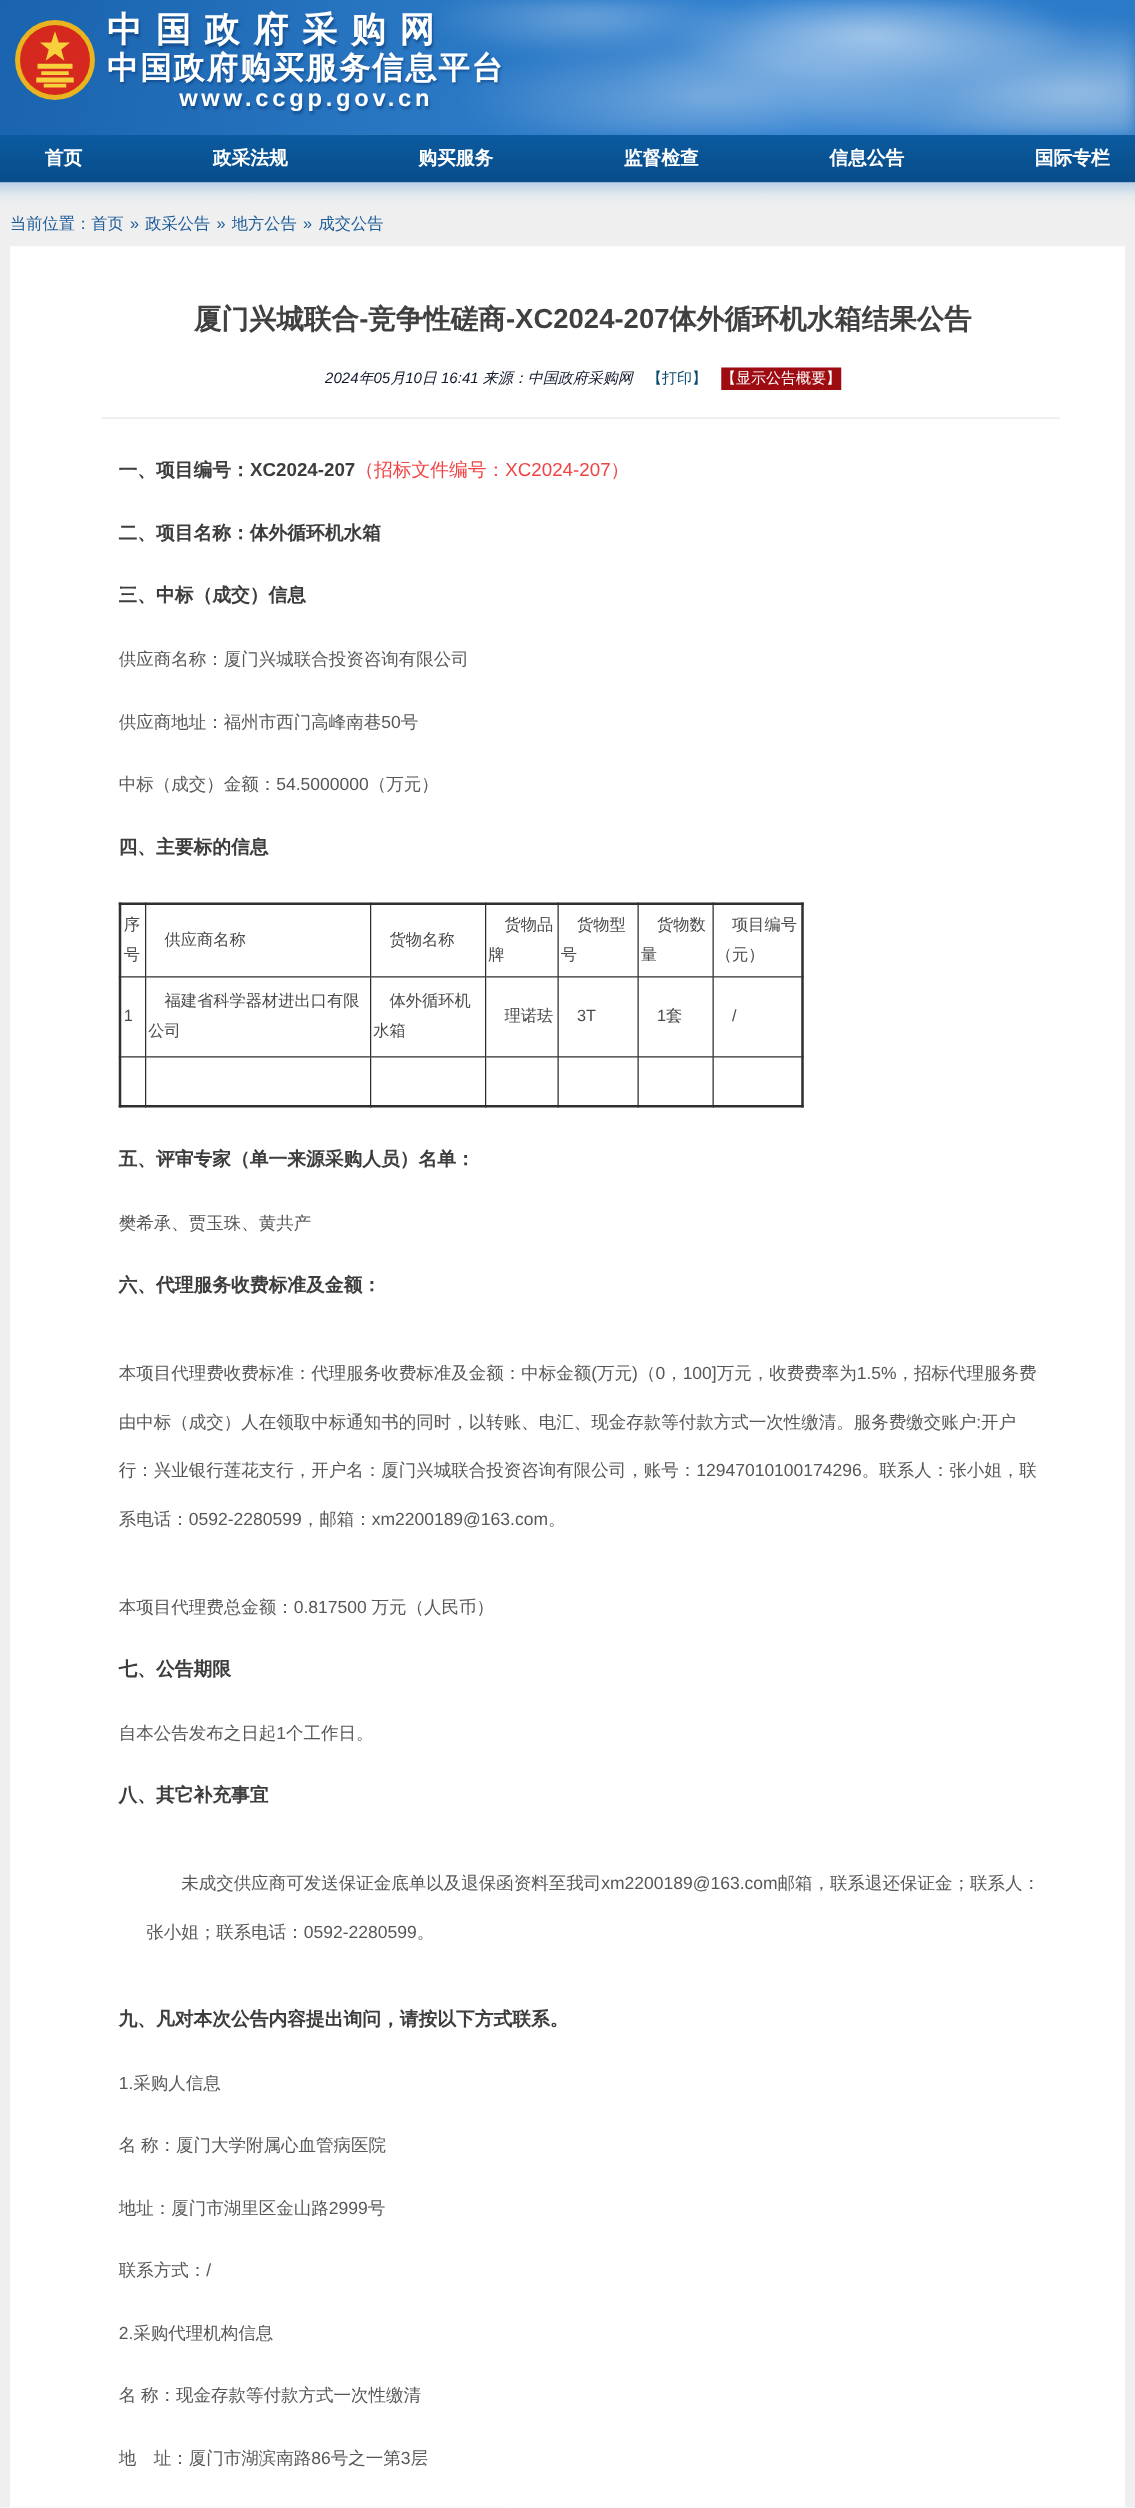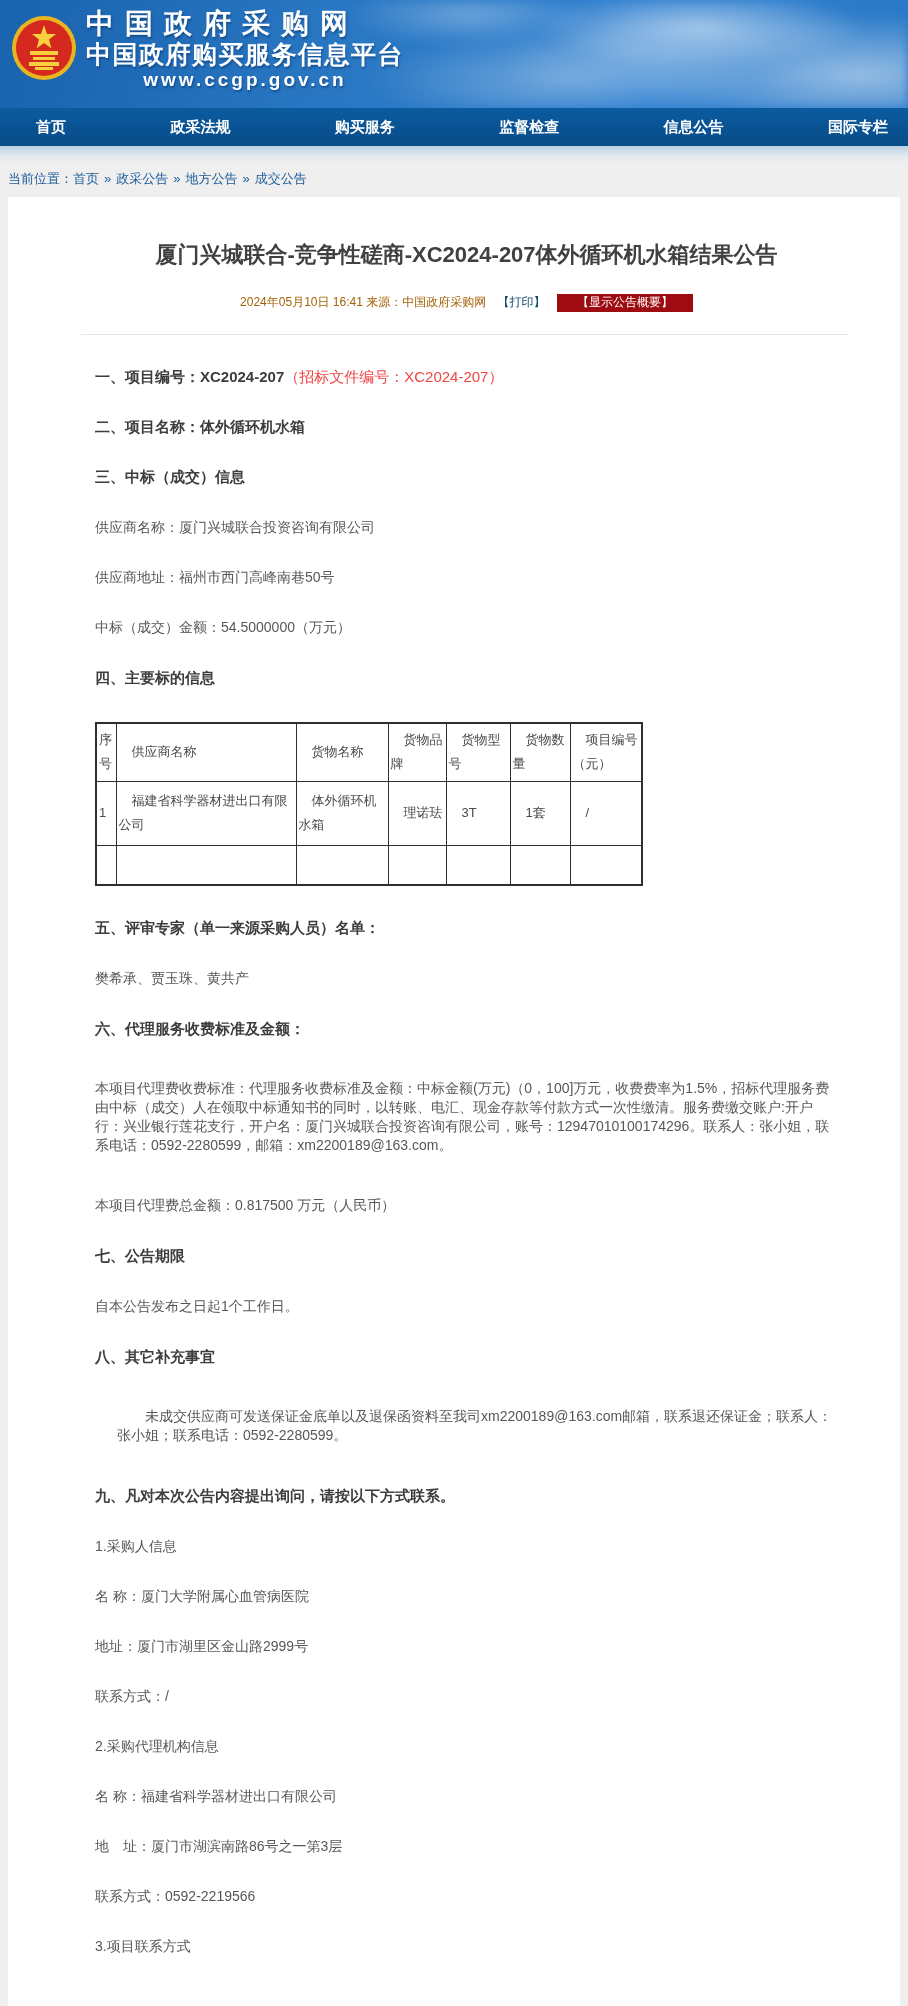--- a/index.html
+++ b/index.html
@@ -52,32 +52,32 @@
   .breadcrumb .sep{margin:0 5px;color:#1d5c99;}
   
   .card{
     background:#fff;margin:0 8px;min-height:1810px;
     padding:44px 62px 40px 87px;box-sizing:border-box;
   }
   h1.title{
     margin:0;font-size:22px;line-height:28px;color:#404040;text-align:center;font-weight:bold;
   }
   .meta{margin-top:25px;text-align:center;font-size:12px;color:#999;}
-  .meta .dt,.meta .src{color:#a16207;}
+  .meta .dt,.meta .src{color:#0f172a;font-style:italic;}
   .meta .print{color:#0c4a6e;text-decoration:none;margin-left:8px;cursor:pointer;}
   .meta .badge{
     display:inline-block;margin-left:8px;background:#9e0b10;color:#fff;
-    padding:2px 20px 3px;text-decoration:none;cursor:pointer;line-height:13px;text-align:right;
+    padding:2px 0 3px;text-decoration:none;cursor:pointer;line-height:13px;text-align:right;
   }
   hr.meta-divider{border:none;border-top:1px solid #e6e6e6;margin:22px -10px 0 -14px;}
   
   .hd{font-size:15px;font-weight:bold;color:#3d3d3d;margin:33px 0;line-height:17px;}
   .hd .rest{font-weight:normal;color:#ef4444;}
   .line{font-size:14px;color:#575757;margin:34px 0;line-height:16px;}
-  .para{font-size:14px;color:#575757;margin:42px 0;line-height:19px;}
+  .para{font-size:14px;color:#575757;margin:42px 0;line-height:39px;}
   .para.indent{padding-left:22px;text-indent:28px;}
   
   table.award{
     border-collapse:collapse;margin:36px 0 22px 0;table-layout:fixed;
     border:2px solid #2f2f2f;font-size:13px;color:#4a4a4a;
   }
   table.award th,table.award td{
     border:1px solid #2f2f2f;padding:2px;vertical-align:middle;text-align:left;
     font-weight:normal;word-break:break-all;line-height:24px;
   }
@@ -205,20 +205,20 @@
     <p class="para indent">未成交供应商可发送保证金底单以及退保函资料至我司xm2200189@163.com邮箱，联系退还保证金；联系人：张小姐；联系电话：0592-2280599。</p>
 
     <p class="hd">九、凡对本次公告内容提出询问，请按以下方式联系。</p>
 
     <p class="line">1.采购人信息</p>
     <p class="line">名 称：厦门大学附属心血管病医院</p>
     <p class="line">地址：厦门市湖里区金山路2999号</p>
     <p class="line">联系方式：/</p>
 
     <p class="line">2.采购代理机构信息</p>
-    <p class="line">名 称：福建省科学器材进出口有限公司</p>
+    <p class="line">名 称：现金存款等付款方式一次性缴清</p>
     <p class="line">地　址：厦门市湖滨南路86号之一第3层</p>
     <p class="line">联系方式：0592-2219566</p>
 
     <p class="line">3.项目联系方式</p>
 
   </main>
 </div>
 
 </body></html>

